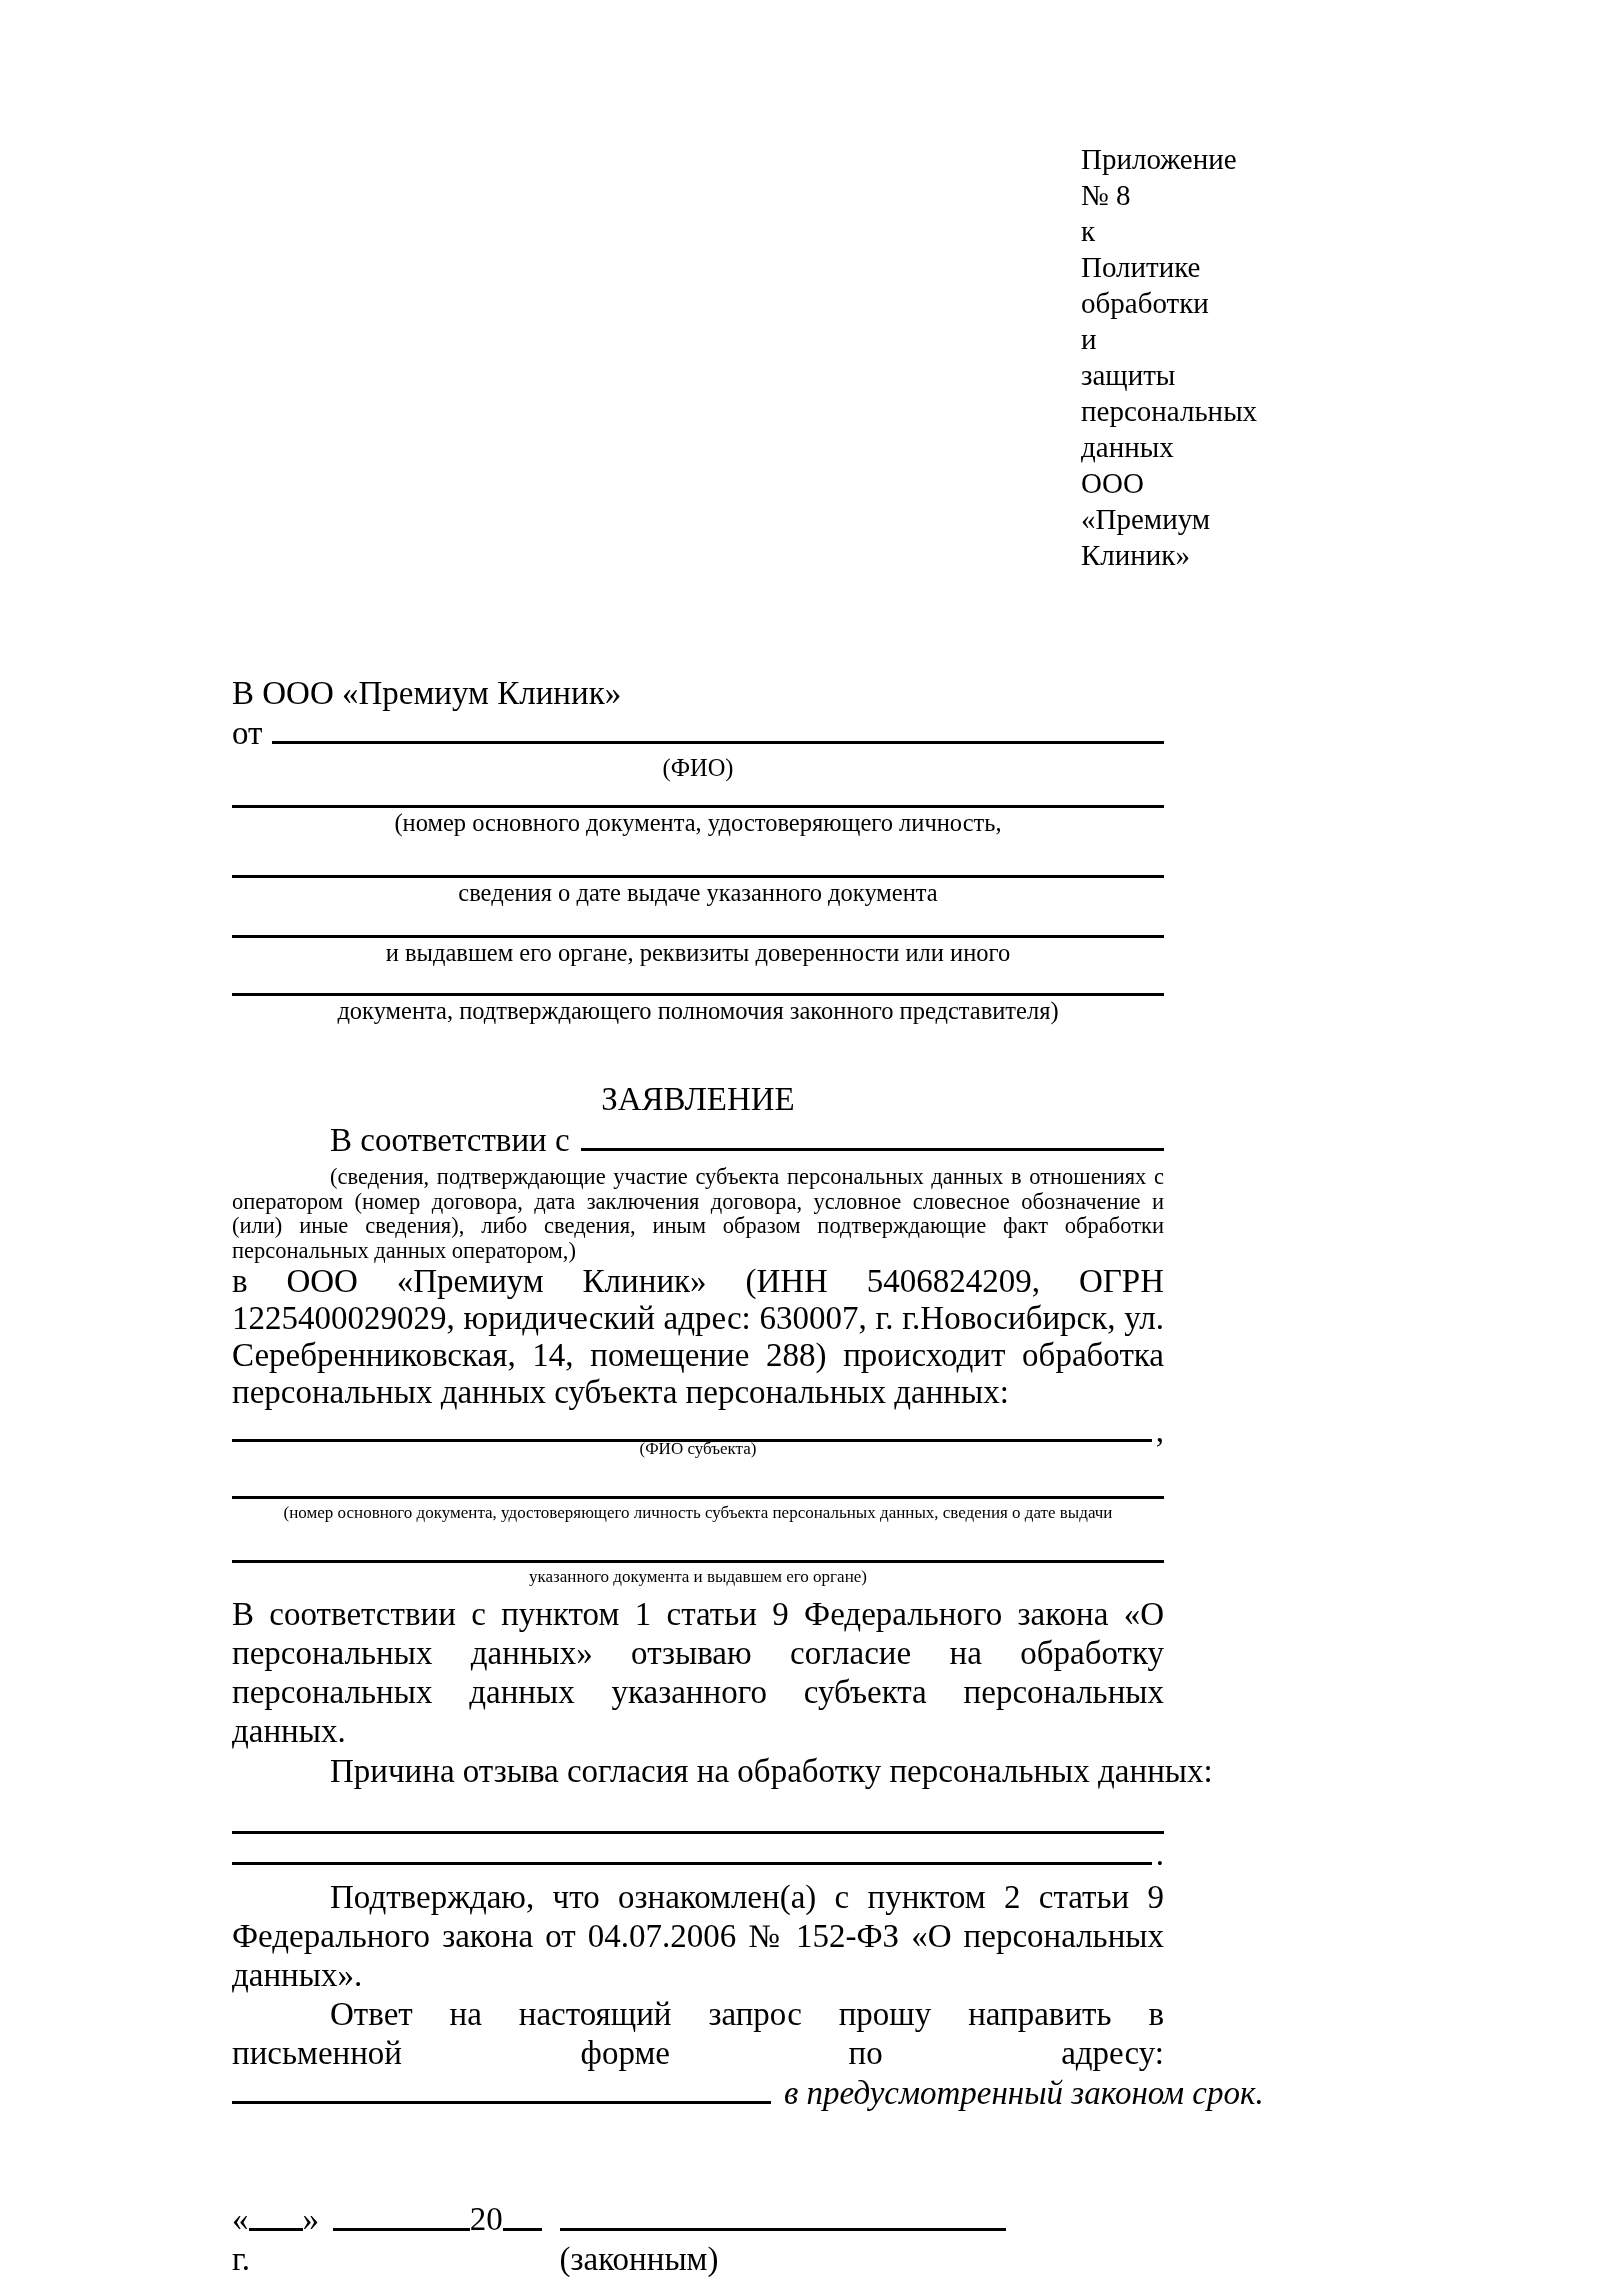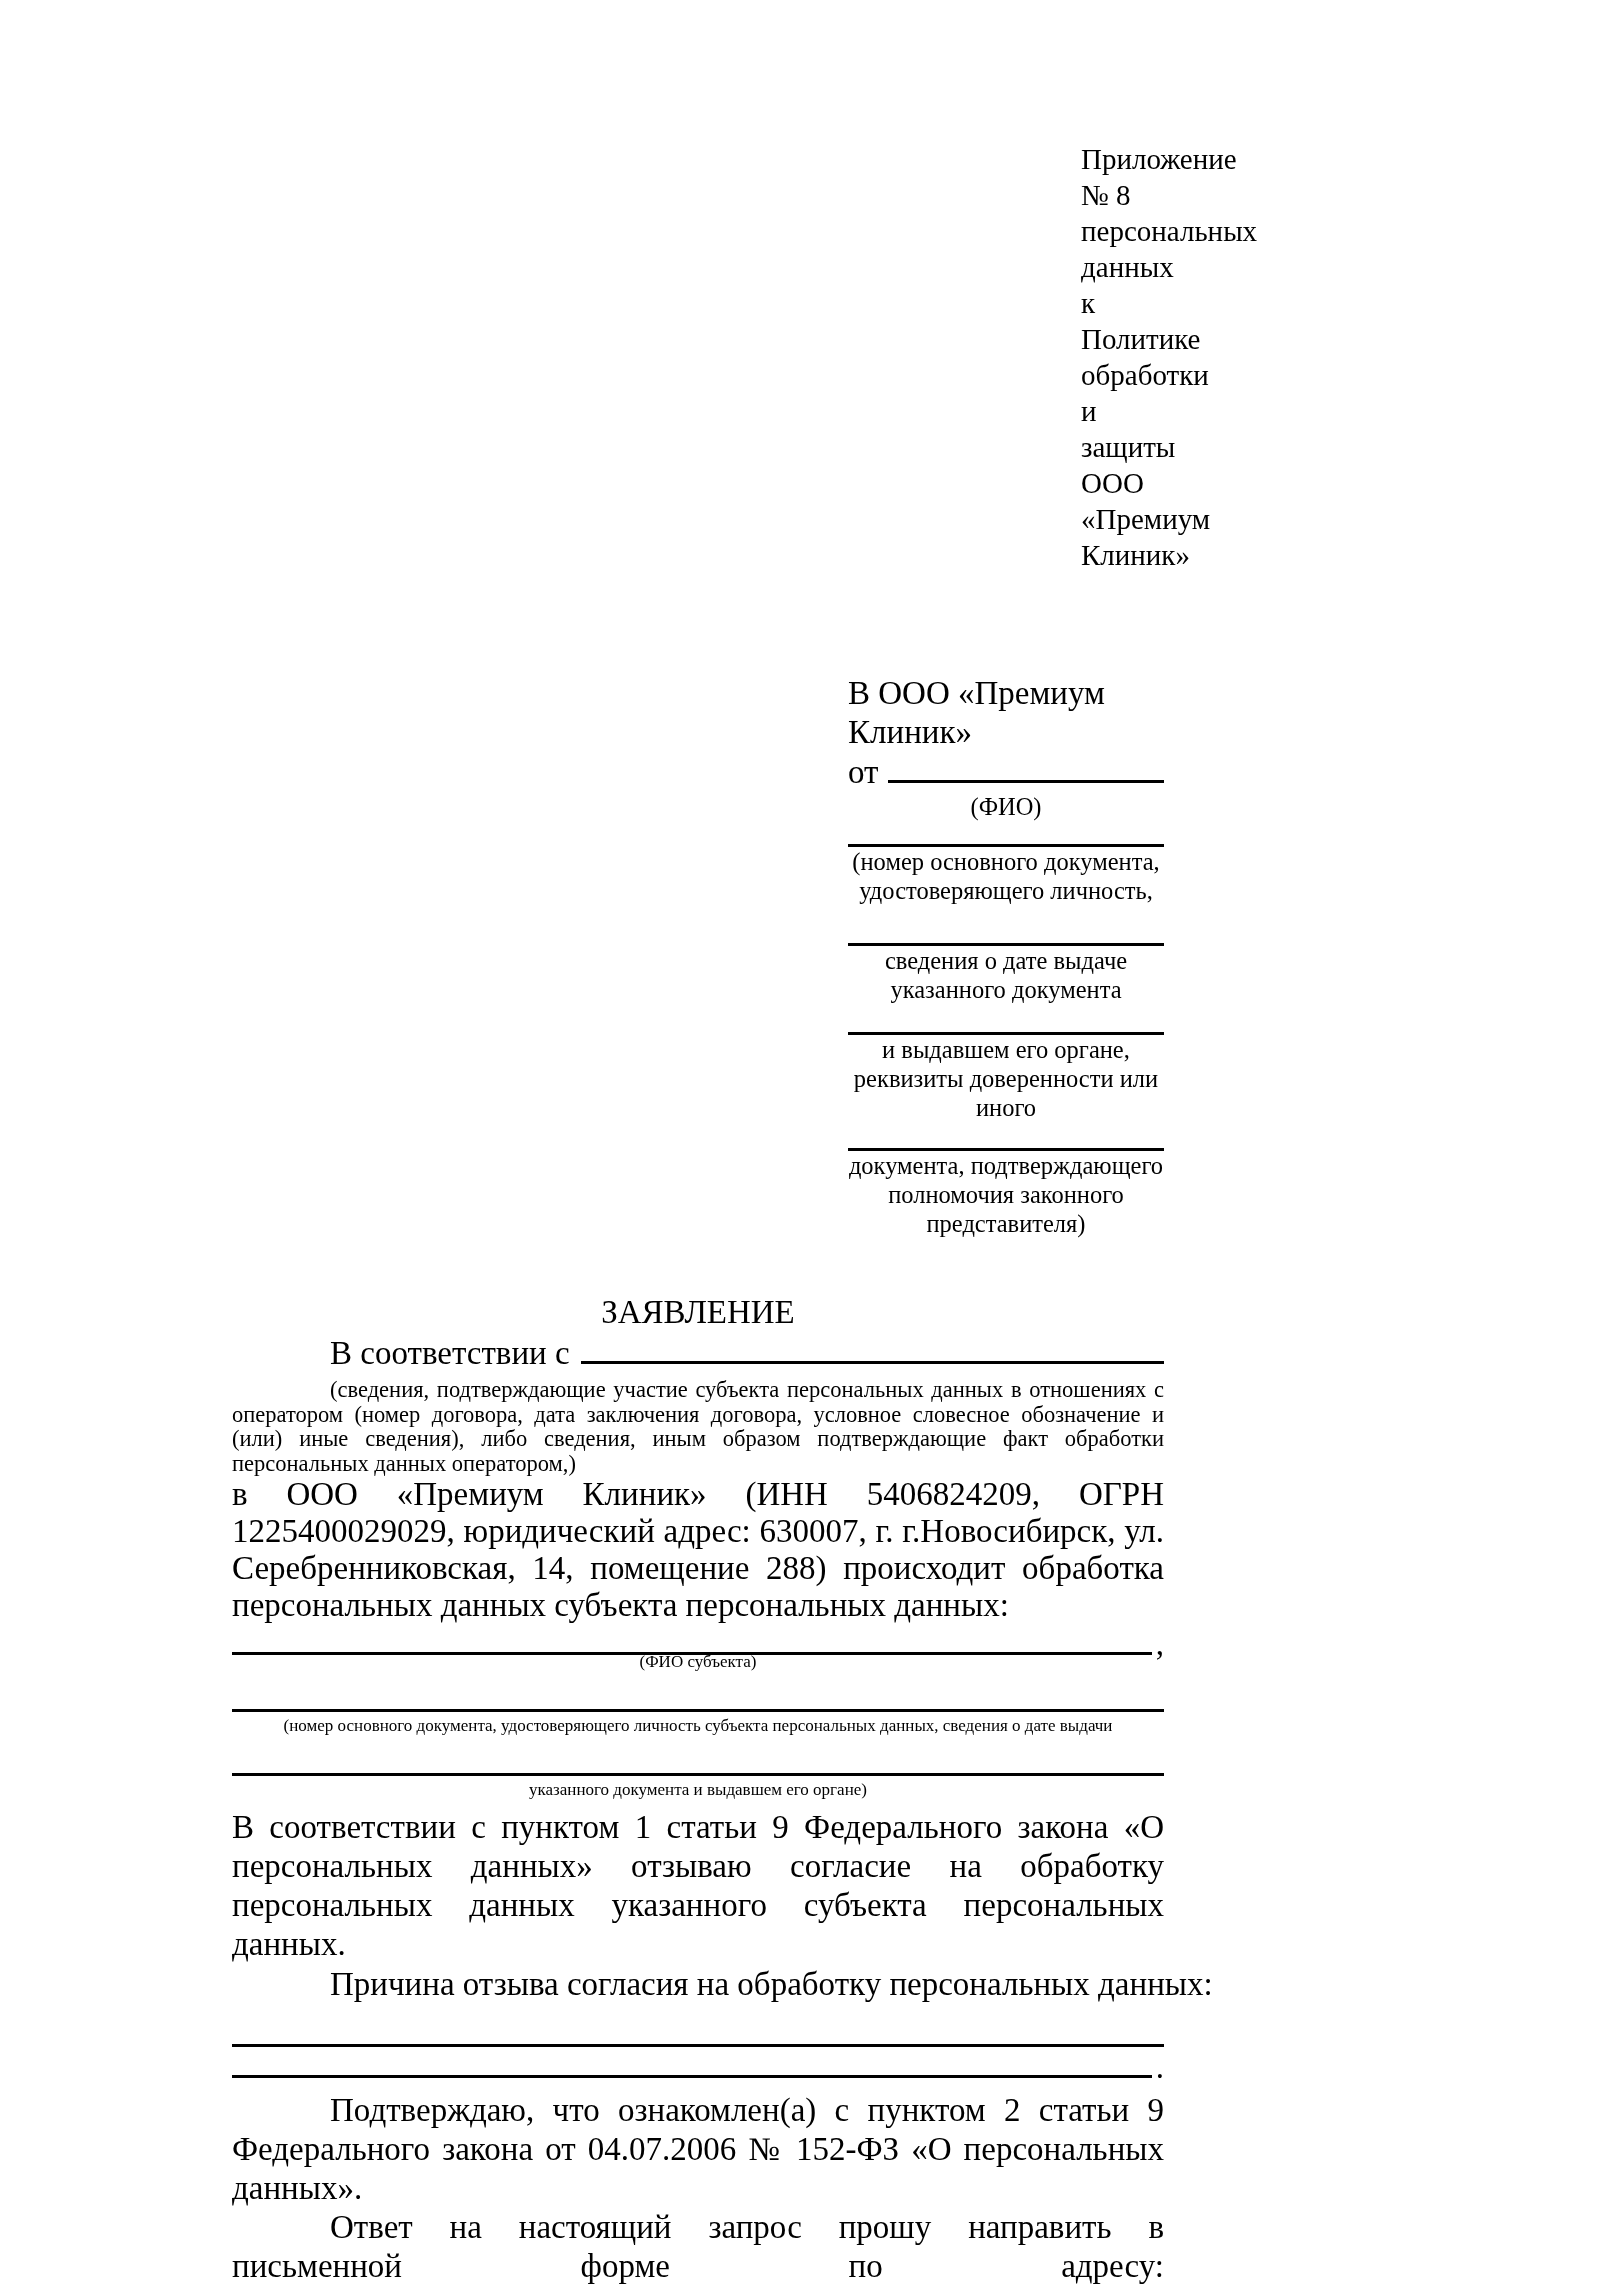--- a/index.html
+++ b/index.html
@@ -40,21 +40,20 @@
     max-width: 1098px;
     font-size: 37px;
     line-height: 46px;
     font-weight: bold;
     text-align: center;
   }
 
   
   .recipient {
     margin-top: 101px;
-    margin-left: 616px; 
     font-size: 33px;
     line-height: 39px;
   }
   .recipient .flex-row .lbl { margin-right: 9.8px; }
   .caption-r {
     font-size: 24.5px;
     line-height: 29px;
     text-align: center;
   }
   .rb1 { height: 25.5px; }
@@ -129,22 +128,22 @@
   .w-year { width: 39px; }
   .w-sign { width: 446px; }
 </style>
 </head>
 <body>
 
 <div class="page">
 
   <div class="appendix">
     <div>Приложение № 8</div>
+    <div>к Политике обработки и защиты</div>
     <div>персональных данных</div>
-    <div>к Политике обработки и защиты</div>
     <div>ООО «Премиум Клиник»</div>
   </div>
 
 
   <div class="recipient">
     <div>В ООО «Премиум Клиник»</div>
     <div class="flex-row">
       <span class="lbl">от</span>
       <span class="blank grow"></span>
     </div>

